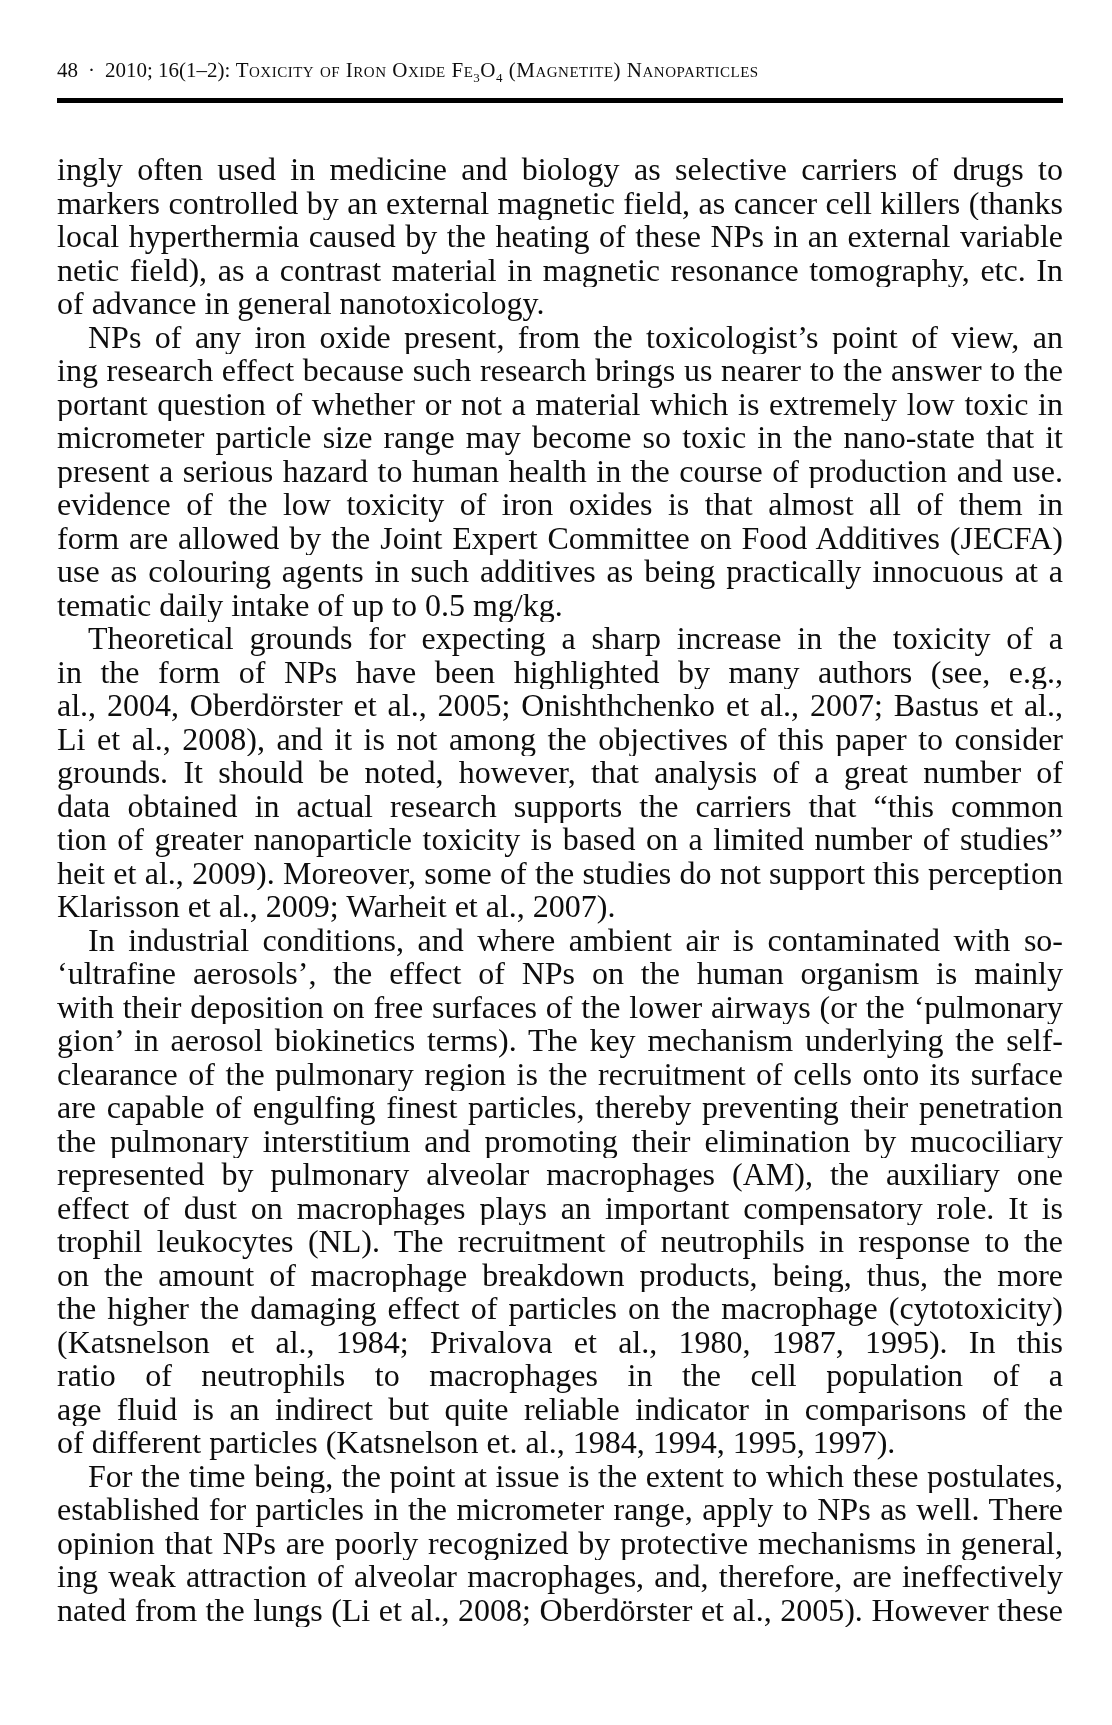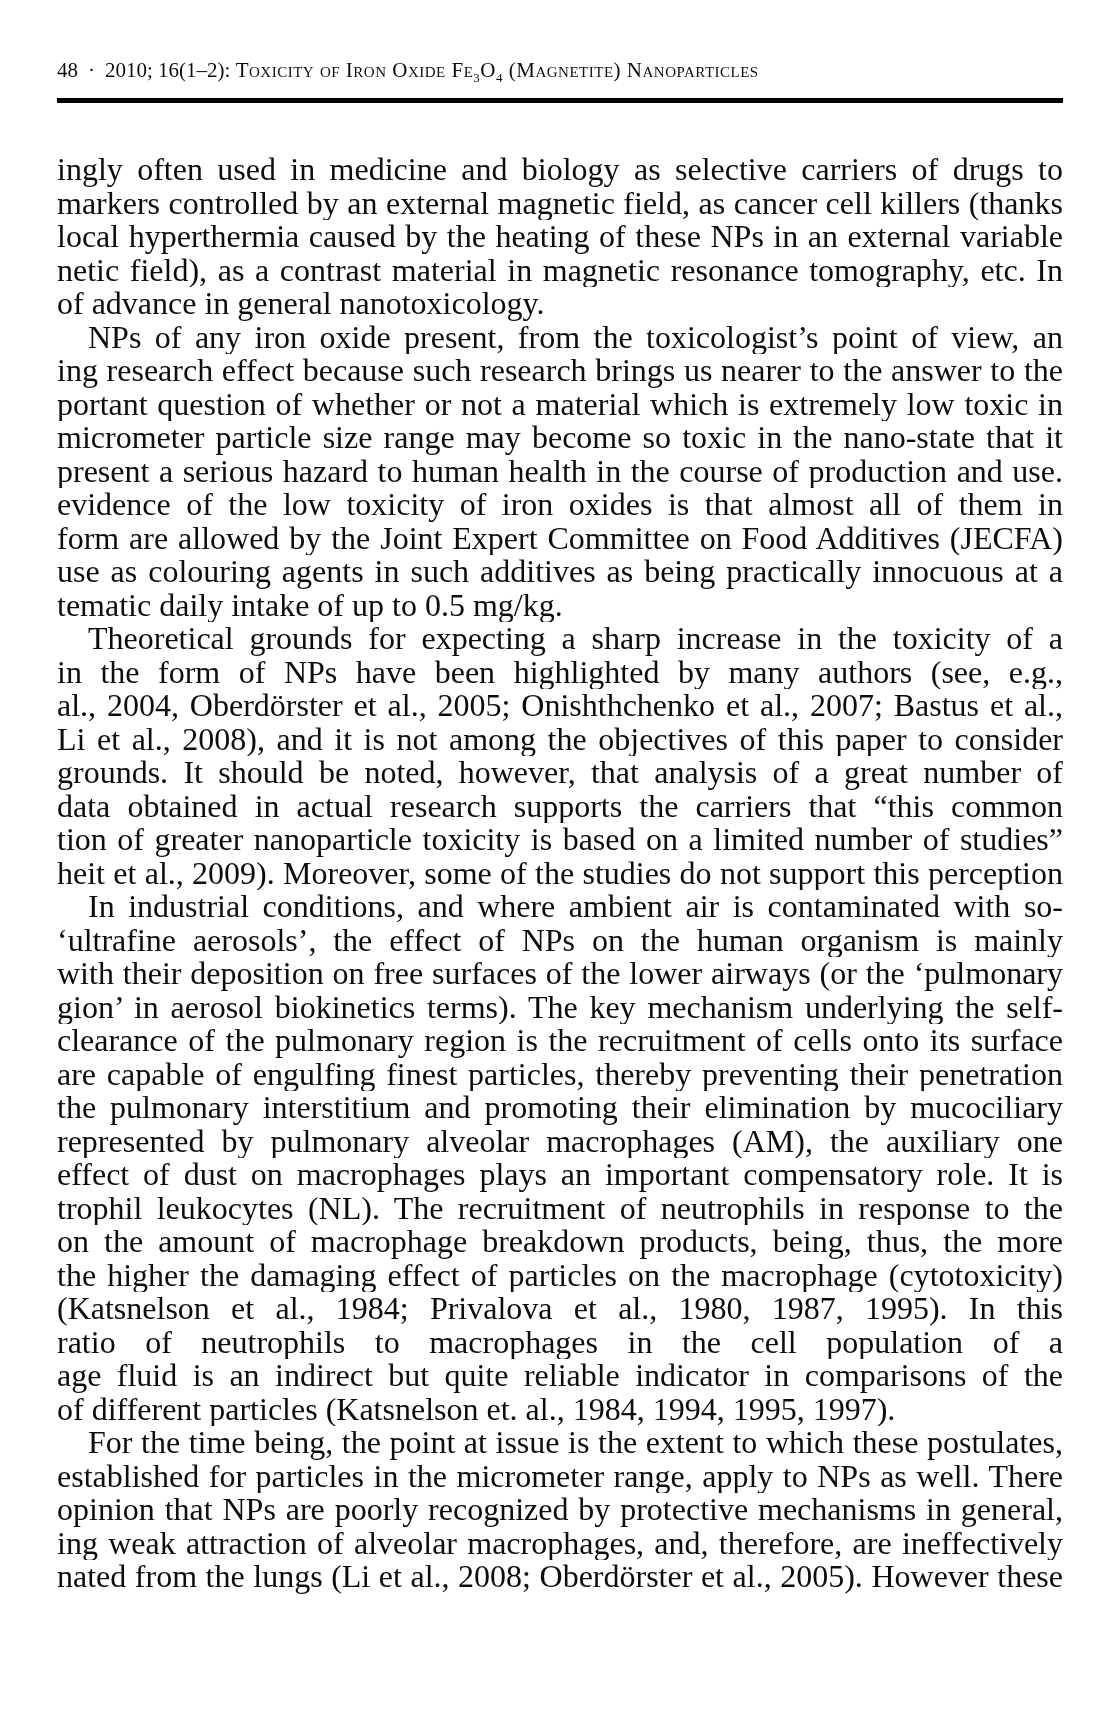--- a/index.html
+++ b/index.html
@@ -97,20 +97,21 @@
       </div>
       <div class="paragraph">
         <div class="line indent">Theoretical grounds for expecting a sharp increase in the toxicity of a substance</div>
         <div class="line">in the form of NPs have been highlighted by many authors (see, e.g., Donaldson et</div>
         <div class="line">al., 2004, Oberdörster et al., 2005; Onishthchenko et al., 2007; Bastus et al., 2008;</div>
         <div class="line">Li et al., 2008), and it is not among the objectives of this paper to consider these</div>
         <div class="line">grounds. It should be noted, however, that analysis of a great number of published</div>
         <div class="line">data obtained in actual research supports the carriers that “this common percep-</div>
         <div class="line">tion of greater nanoparticle toxicity is based on a limited number of studies” (War-</div>
         <div class="line">heit et al., 2009). Moreover, some of the studies do not support this perception (e.g.,</div>
+        <div class="line last">Klarisson et al., 2009; Warheit et al., 2007).</div>
       </div>
       <div class="paragraph">
         <div class="line indent">In industrial conditions, and where ambient air is contaminated with so-called</div>
         <div class="line">‘ultrafine aerosols’, the effect of NPs on the human organism is mainly associated</div>
         <div class="line">with their deposition on free surfaces of the lower airways (or the ‘pulmonary re-</div>
         <div class="line">gion’ in aerosol biokinetics terms). The key mechanism underlying the self-</div>
         <div class="line">clearance of the pulmonary region is the recruitment of cells onto its surface which</div>
         <div class="line">are capable of engulfing finest particles, thereby preventing their penetration into</div>
         <div class="line">the pulmonary interstitium and promoting their elimination by mucociliary trans-</div>
         <div class="line">represented by pulmonary alveolar macrophages (AM), the auxiliary one being neu-</div>

